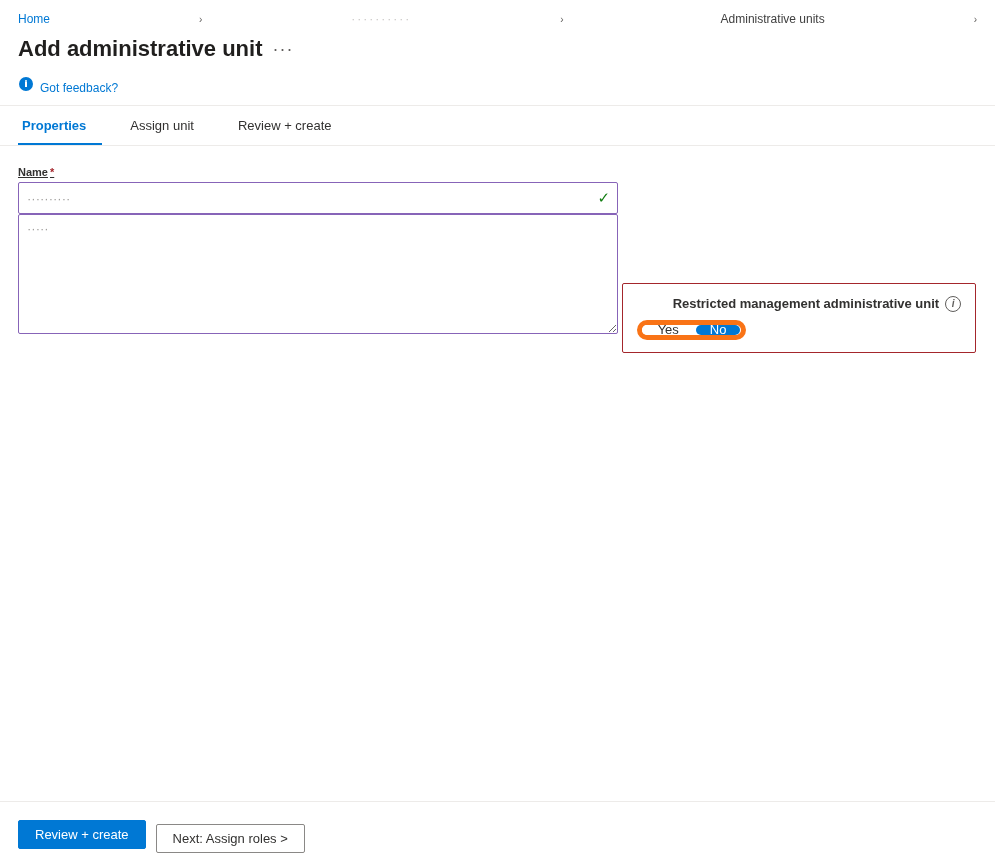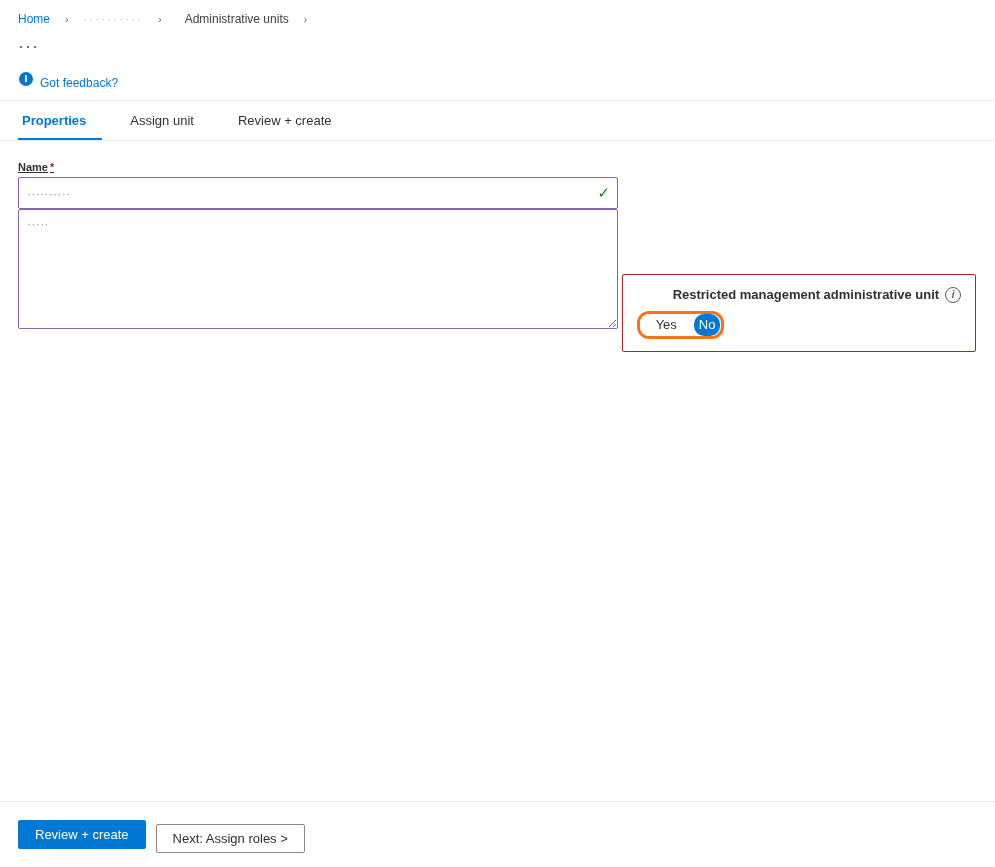--- a/index.html
+++ b/index.html
@@ -16,20 +16,21 @@
       position: relative;
       display: flex;
       flex-direction: column;
     }
     .breadcrumb {
       display: flex;
       align-items: center;
       padding: 12px 18px 6px 18px;
       font-size: 12px;
       gap: 15px;
+      justify-content: space-between;
     }
     .breadcrumb a {
       color: #0078d4;
       text-decoration: none;
       cursor: pointer;
     }
     .breadcrumb-sep {
       color: #605e5c;
       font-size: 10px;
     }
@@ -177,43 +178,43 @@
       justify-content: center;
       font-size: 10px;
       color: #605e5c;
       cursor: pointer;
       font-style: italic;
       font-weight: 700;
     }
     .toggle-group {
       display: flex;
       align-items: center;
-      border: 3px solid #f97316;
+      border: 5px solid #f97316;
       border-radius: 12px;
       overflow: hidden;
       width: fit-content;
-      height: 28px;
+      height: 20px;
     }
     .toggle-option {
       padding: 4px 16px;
       font-size: 13px;
       cursor: pointer;
       height: 100%;
       display: flex;
       align-items: center;
       background: #fff;
       color: #323130;
       transition: background 0.1s;
     }
     .toggle-option.selected {
       background: #0078d4;
       color: #fff;
       border-radius: 10px;
       margin: 1px;
-      padding: 3px 5px;
+      padding: 3px 14px;
     }
     .bottom-bar {
       border-top: 1px solid #edebe9;
       padding: 14px 18px;
       display: flex;
       align-items: center;
       gap: 10px;
       background: #fff;
     }
     .btn-primary {
@@ -255,20 +256,21 @@
     <span class="breadcrumb-sep">›</span>
     <a>
       <span class="blurred-text">··········</span>
     </a>
     <span class="breadcrumb-sep">›</span>
     <span class="breadcrumb-current">Administrative units</span>
     <span class="breadcrumb-sep">›</span>
   </div>
 
   <div class="page-title-row">
+    <h1 class="page-title">Add administrative unit</h1>
     <span class="more-icon">···</span>
   </div>
 
   <div class="feedback-row">
     <span class="feedback-icon">
       <svg width="16" height="16" viewBox="0 0 16 16" fill="none">
         <path d="M8 1a7 7 0 100 14A7 7 0 008 1zm0 3a1 1 0 110 2 1 1 0 010-2zm1 7H7v-5h2v5z" fill="#0078d4"></path>
       </svg>
     </span>
     <span>Got feedback?</span>

